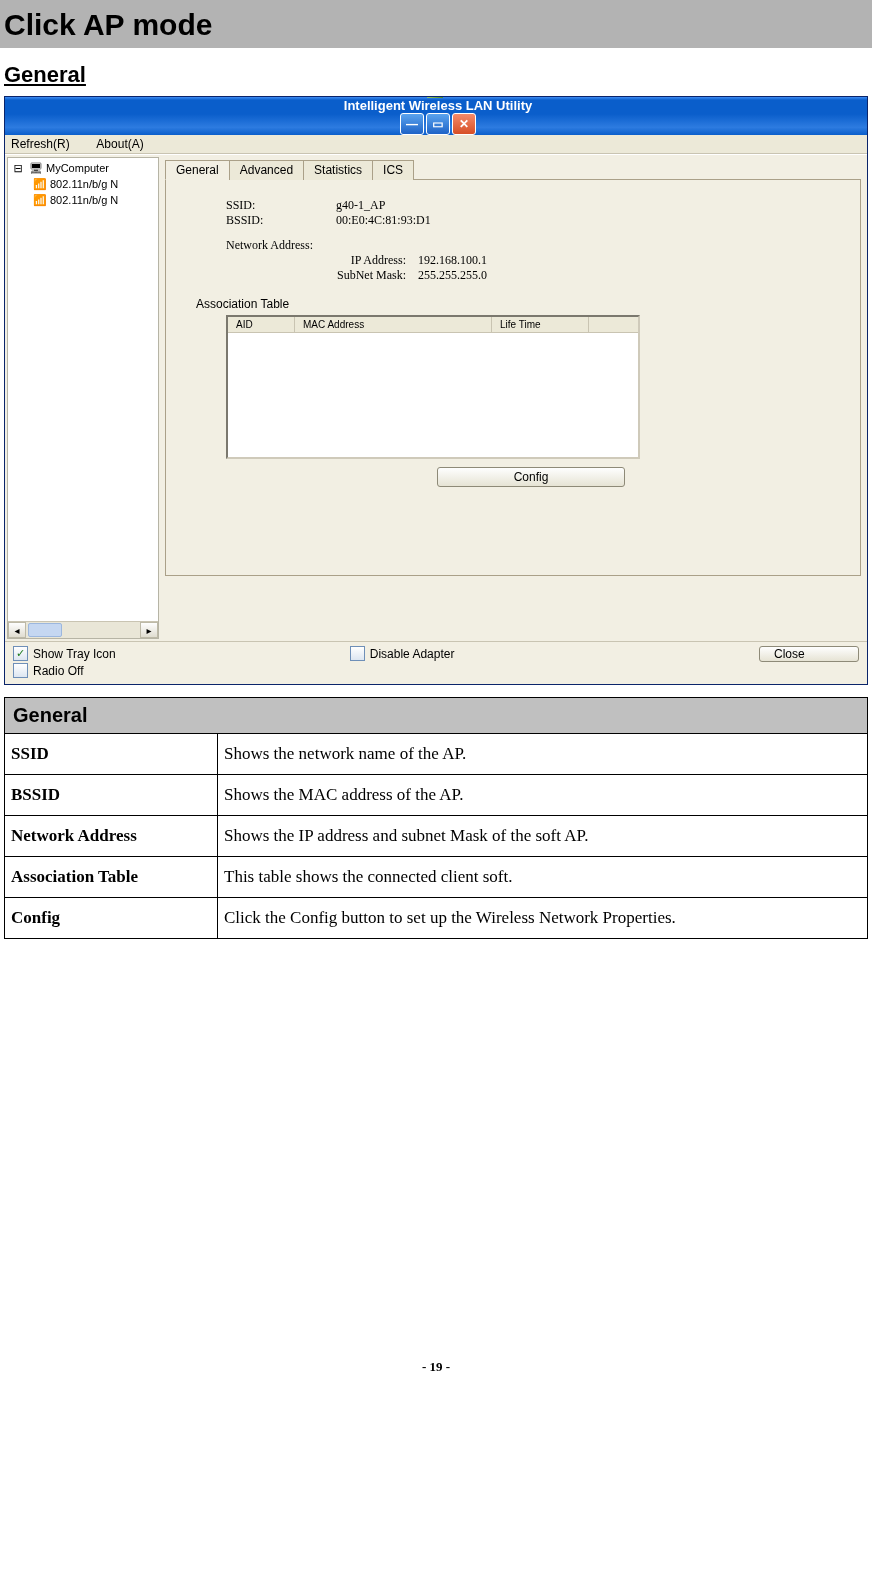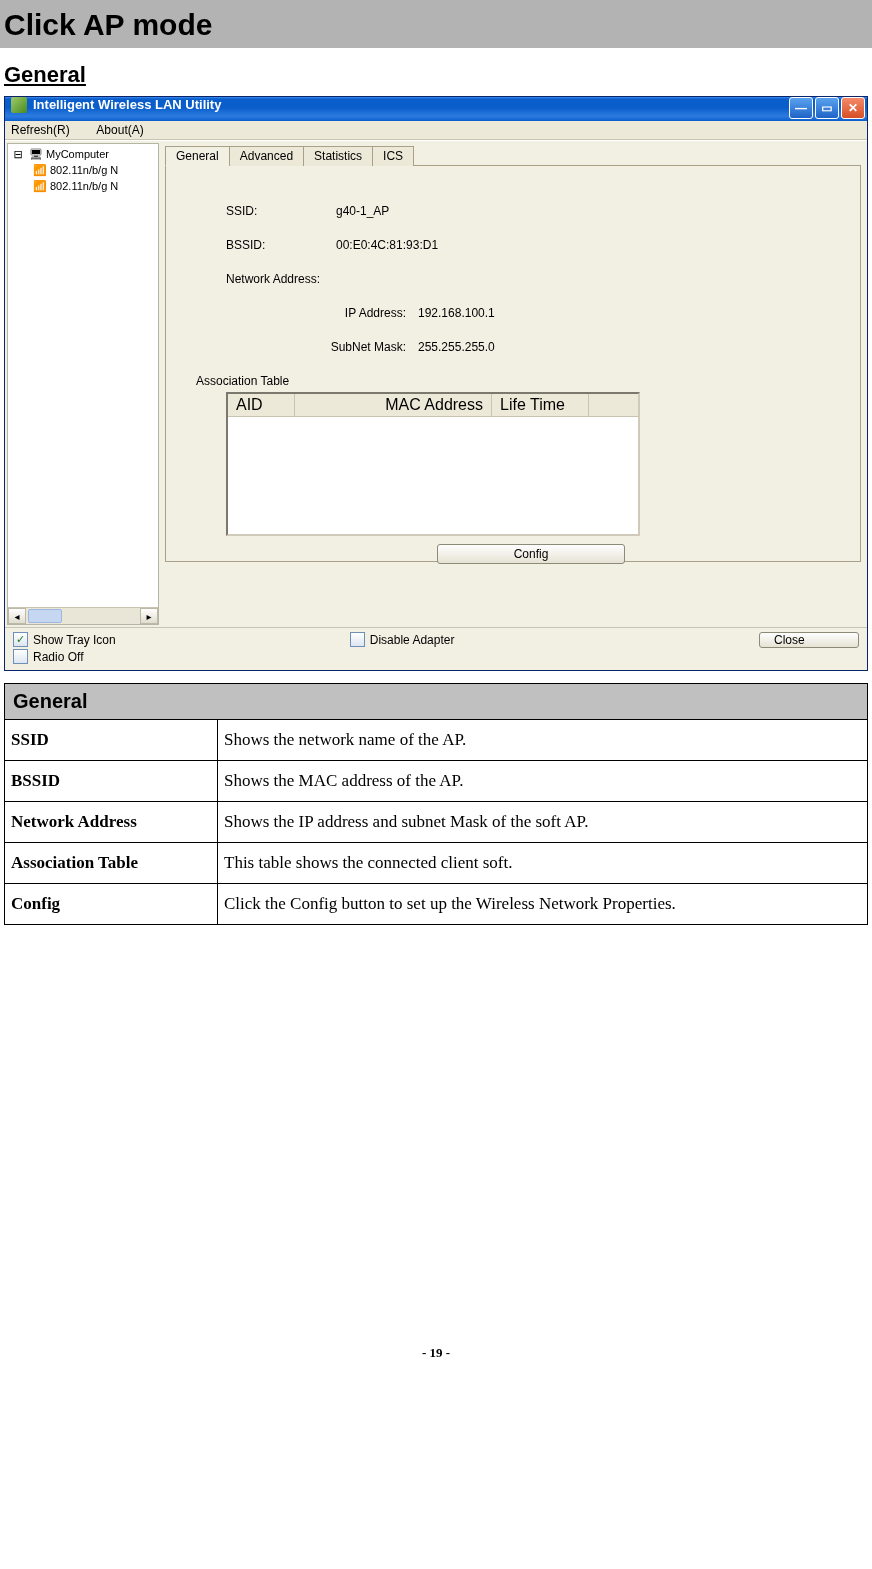--- a/index.html
+++ b/index.html
@@ -32,25 +32,26 @@
   
   .xp-window {
     margin: 4px 4px 12px 4px;
     border: 1px solid #0a246a;
     font-family: Tahoma, Arial, sans-serif;
     font-size: 12px;
     color: #000;
   }
   .titlebar {
     display: flex;
-    align-items: flex-start;
-    height: 24px;
+    align-items: center;
+    height: 38px;
     background: linear-gradient(to bottom, #3f8cf3 0%, #0a5ecb 8%, #0a5ecb 45%, #2d7be0 80%, #0a5ecb 100%);
     color: #fff;
     padding: 0 2px 0 6px;
+    flex-direction: column;
   }
   .title-icon {
     width: 16px; height: 16px;
     background: linear-gradient(135deg,#9ecb6a,#4a8a20);
     border-radius: 2px;
     margin-right: 6px;
   }
   .title-text {
     flex: 1;
     font-weight: bold;
@@ -135,46 +136,46 @@
     border-bottom: 1px solid #f2efe3;
   }
   .tab-body {
     border: 1px solid #aaa088;
     border-top: none;
     padding: 18px 24px 12px 60px;
     background: #f2efe3;
     height: 396px;
     box-sizing: border-box;
   }
-  .field-row { display: flex; margin: 20px 0; font-size: 12px; }
+  .field-row { display: flex; margin: 0 0; font-size: 12px; font-family: Liberation Serif, serif; }
   .field-row .lbl { width: 110px; text-align: left; }
   .field-row .lblr { width: 140px; text-align: right; padding-right: 12px;}
   .field-row .val { }
   .indent { margin-left: 40px; }
   .assoc-box {
     margin: 8px 0 0 0;
   }
   .assoc-table {
     border: 2px inset #cfcaba;
     background: #fff;
     width: 410px;
     height: 140px;
   }
   .assoc-head {
     display: flex;
     border-bottom: 1px solid #c9c4b2;
     background: #ece9d8;
-    font-size: 16px;
+    font-size: 10px;
   }
   .assoc-head .col {
     padding: 2px 8px;
     border-right: 1px solid #c9c4b2;
   }
   .col.aid { width: 50px;}
-  .col.mac { width: 180px; text-align: right;}
+  .col.mac { width: 180px;}
   .col.life { width: 80px;}
   .config-row { text-align: center; margin-top: 8px;}
   .btn {
     display:inline-block;
     min-width: 150px;
     padding: 2px 18px;
     border: 1px solid #8e8a78;
     border-radius: 3px;
     background: linear-gradient(#fefefe,#e6e3d4);
     font-size: 12px;

